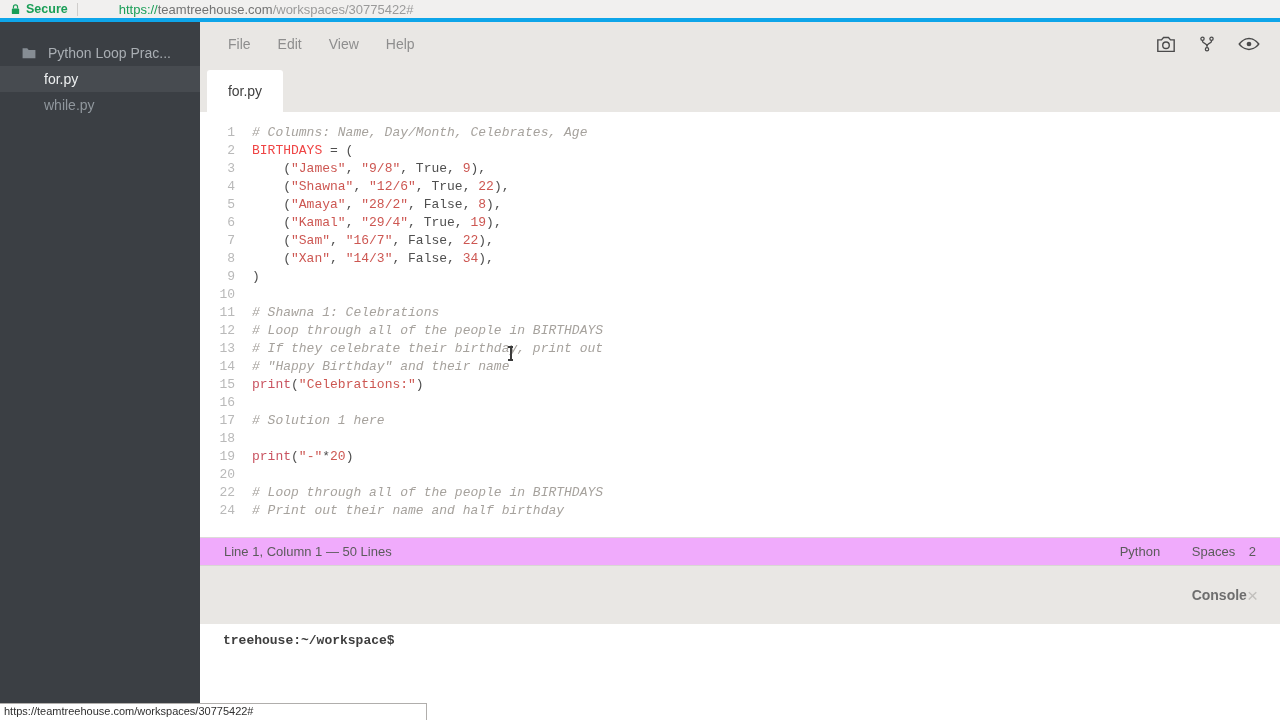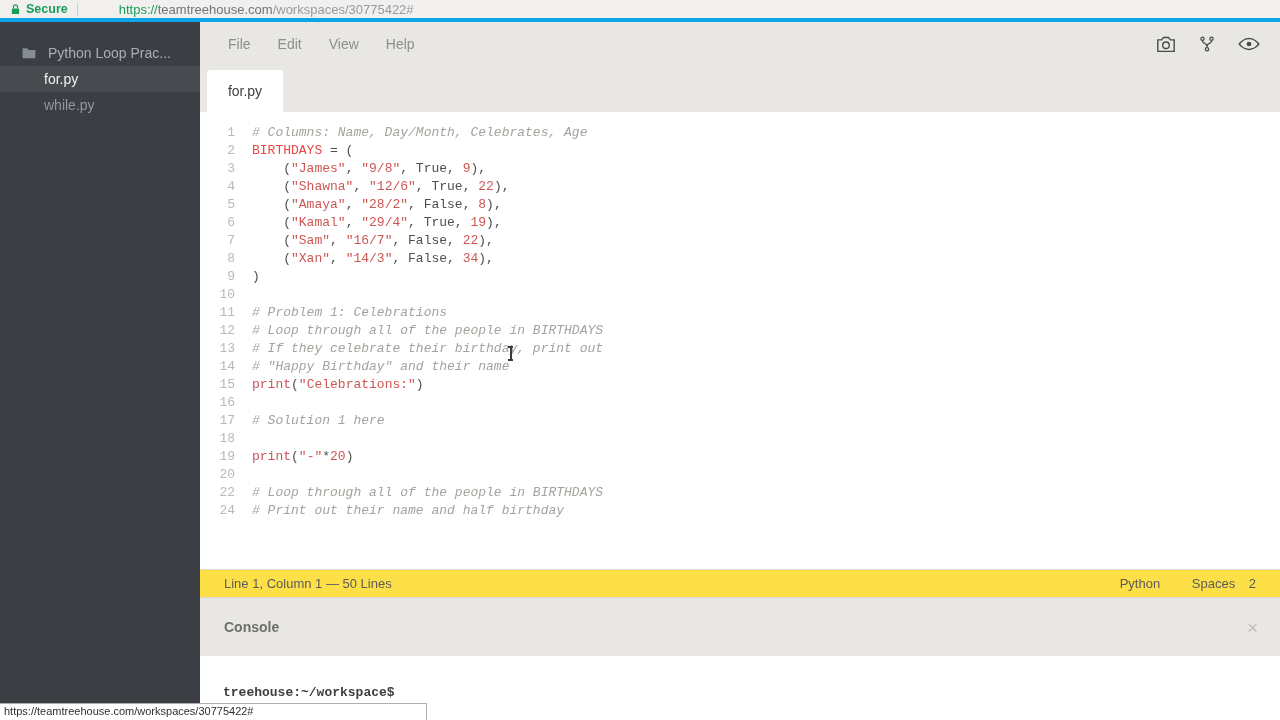--- a/index.html
+++ b/index.html
@@ -51,32 +51,32 @@
   .tok-n { color:#cd5752; }
   .tok-f { color:#c95461; }
   .tok-p { color:#4f4f4f; }
 
   .ibeam { position:absolute; left:306px; top:234px; width:9px; height:15px;
     background:linear-gradient(#3a3a3a,#3a3a3a) center/2px 100% no-repeat; }
   .ibeam::before, .ibeam::after { content:""; position:absolute; left:2px; right:2px;
     height:2px; background:#3a3a3a; }
   .ibeam::before { top:0; } .ibeam::after { bottom:0; }
 
-  .statusbar { height:28px; flex:none; background:#fde047; border-top:1px solid #dddbd8;
+  .statusbar { height:28px; flex:none; background:#f0abfc; border-top:1px solid #dddbd8;
     display:flex; align-items:center; justify-content:space-between;
     padding:0 24px; font-size:13px; color:#5b5b5b; }
   .status-right span { margin-left:28px; }
   .status-right .indent { margin-left:10px; }
 
   .console-header { height:59px; flex:none; border-top:1px solid #d8d6d3;
-    display:flex; align-items:center; justify-content:space-between; padding:0 22px 0 24px; }
+    display:flex; align-items:center; justify-content:flex-end; padding:0 22px 0 24px; }
   .console-title { font-size:14px; font-weight:700; color:#6e6e6e; }
   .console-close { color:#c2c0bd; font-size:19px; line-height:1; }
 
-  .console-body { height:64px; flex:none; background:#ffffff; padding:26px 0 0 23px; }
+  .console-body { height:96px; flex:none; background:#ffffff; padding:6px 0 0 23px; }
   .prompt { font:700 13px "Liberation Mono", monospace; color:#3e3e3e; white-space:pre; }
 
   .status-tooltip { position:fixed; left:0; bottom:0; width:427px; height:17px;
     background:#ffffff; border:1px solid #b0aeac; border-left:none; border-bottom:none;
     font-size:11px; color:#2f2f2f; line-height:15px; padding-left:4px;
     white-space:nowrap; overflow:hidden; }
 </style>
 </head>
 <body>
 
@@ -183,21 +183,21 @@
           <div class="code-line">
             <span class="ln">9</span>
             <span class="lc"><span class="tok-p">)</span></span>
           </div>
           <div class="code-line">
             <span class="ln">10</span>
             <span class="lc"></span>
           </div>
           <div class="code-line">
             <span class="ln">11</span>
-            <span class="lc"><span class="tok-c"># Problem 1: Celebrations</span></span>
+            <span class="lc"><span class="tok-c"># Shawna 1: Celebrations</span></span>
           </div>
           <div class="code-line">
             <span class="ln">12</span>
             <span class="lc"><span class="tok-c"># Loop through all of the people in BIRTHDAYS</span></span>
           </div>
           <div class="code-line">
             <span class="ln">13</span>
             <span class="lc"><span class="tok-c"># If they celebrate their birthday, print out</span></span>
           </div>
           <div class="code-line">

